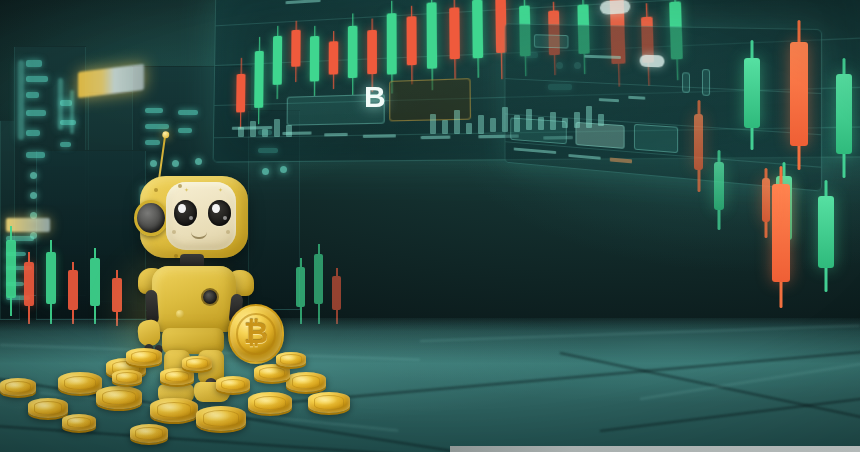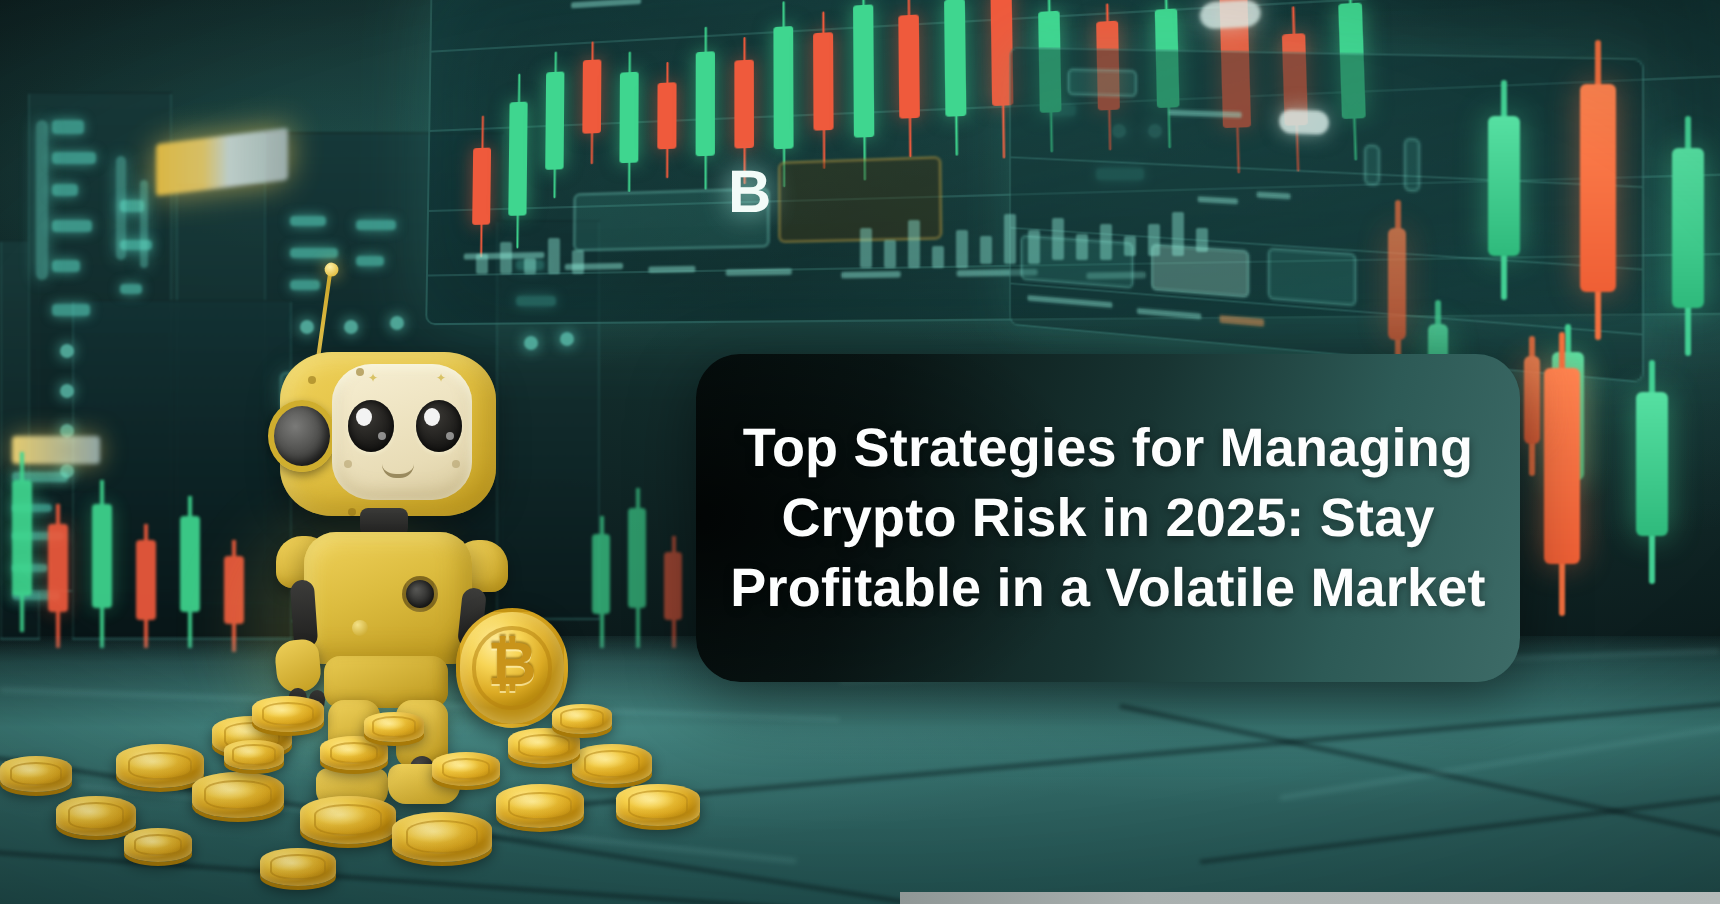--- a/index.html
+++ b/index.html
@@ -617,19 +617,16 @@
     <div class="coin flat" style="left:254px;top:364px;width:36px;height:18px;"></div>
     <div class="coin flat" style="left:308px;top:392px;width:42px;height:21px;"></div>
     <div class="coin flat" style="left:216px;top:376px;width:34px;height:17px;"></div>
     <div class="coin flat" style="left:62px;top:414px;width:34px;height:17px;"></div>
     <div class="coin flat" style="left:130px;top:424px;width:38px;height:19px;"></div>
     <div class="coin flat" style="left:182px;top:356px;width:30px;height:15px;"></div>
     <div class="coin flat" style="left:112px;top:370px;width:30px;height:15px;"></div>
     <div class="coin flat" style="left:276px;top:352px;width:30px;height:15px;"></div>
   </div>
 
-  <div class="title-panel">
-    <div class="title-text">Top Strategies for Managing Crypto Risk in 2025: Stay Profitable in a Volatile Market</div>
-  </div>
 
   <div class="vignette"></div>
   <div class="bottom-strip"></div>
 </div>
 
 </body></html>

